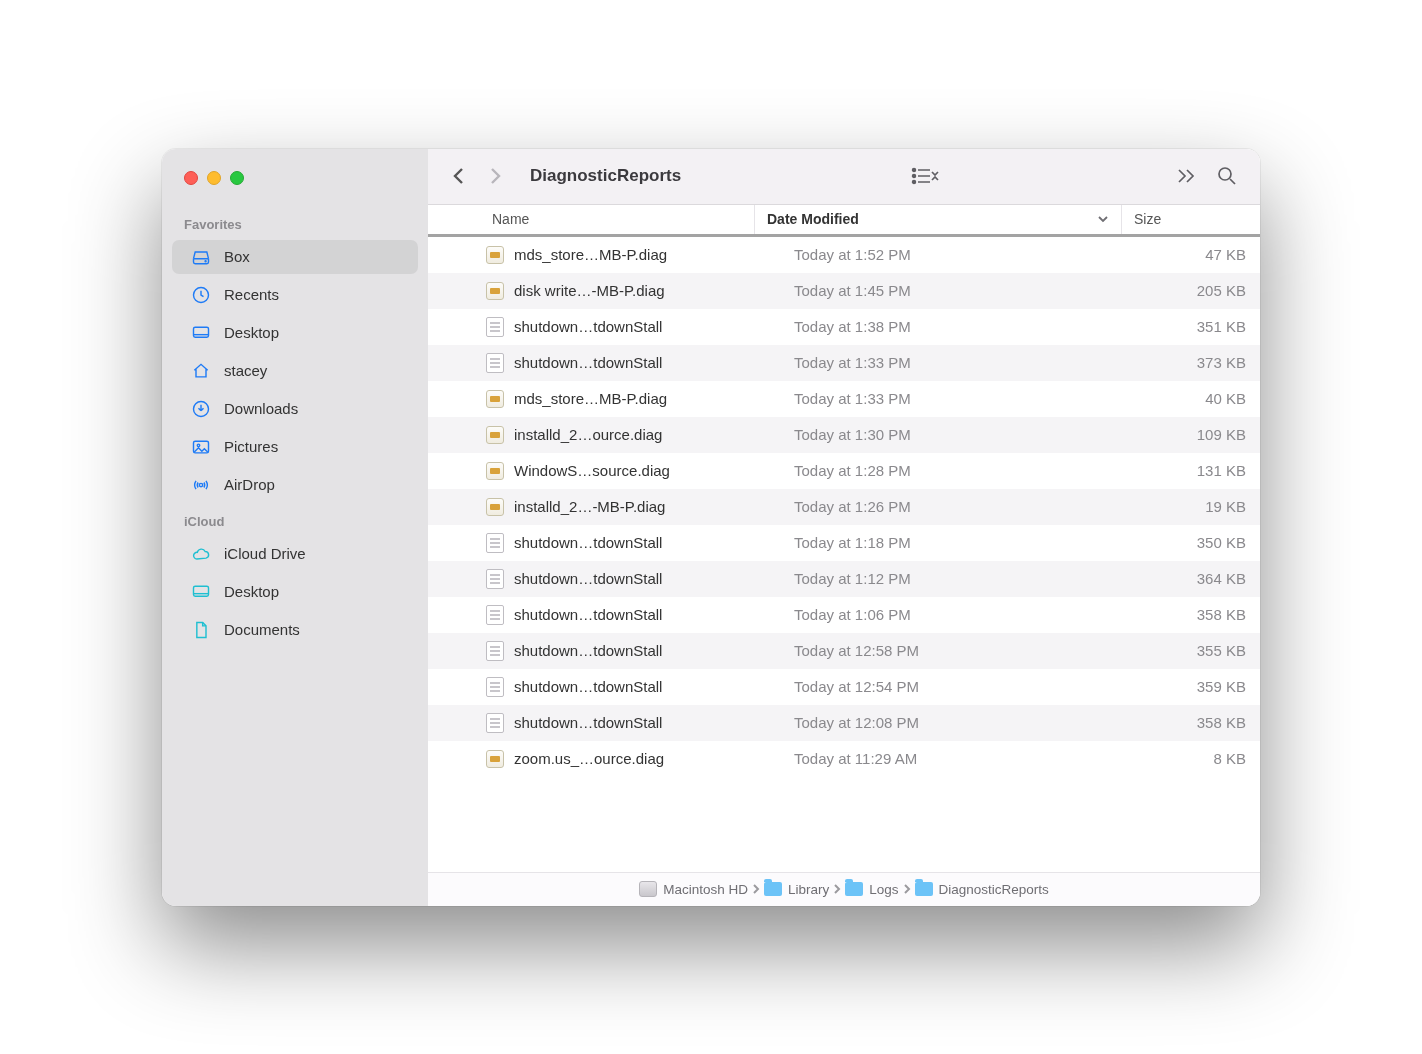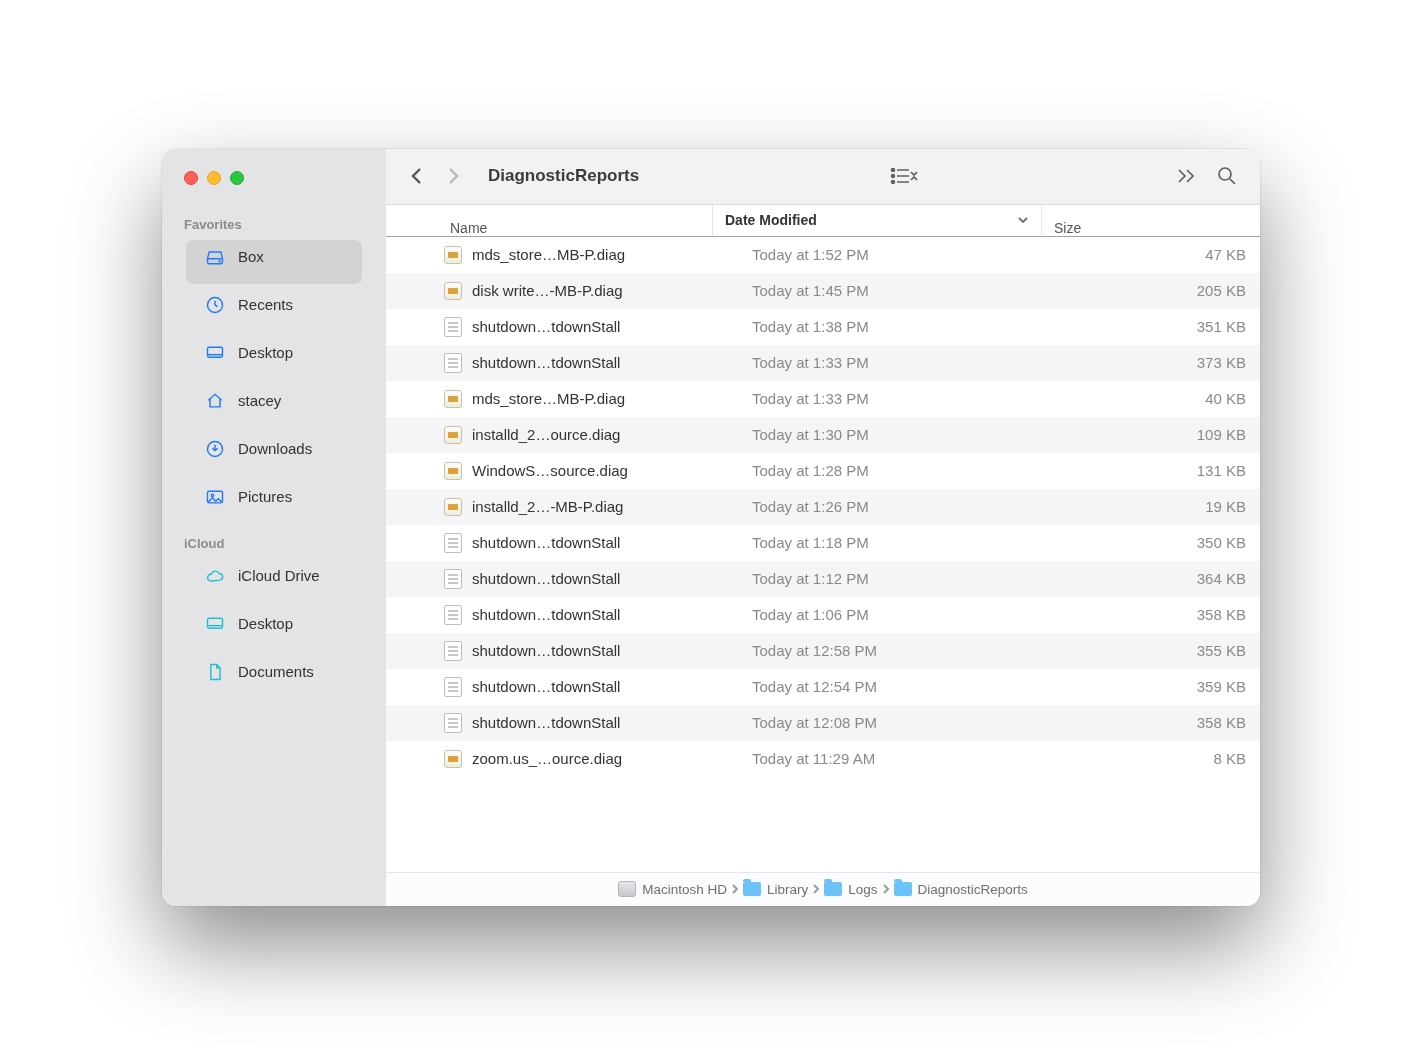--- a/index.html
+++ b/index.html
@@ -17,21 +17,21 @@
     height: 757px;
     background: #fff;
     border-radius: 14px;
     box-shadow: 0 40px 90px rgba(0,0,0,0.45), 0 0 0 1px rgba(0,0,0,0.06);
     overflow: hidden;
     display: flex;
     flex-direction: row;
   }
   
   .sidebar {
-    width: 224px;
+    width: 266px;
     background: #e4e3e5;
     padding-top: 22px;
     display: flex;
     flex-direction: column;
     overflow: hidden;
   }
   .traffic-lights {
     display: flex;
     gap: 9px;
     padding-left: 22px;
@@ -47,22 +47,22 @@
   .sb-section-label {
     font-size: 13px;
     font-weight: 600;
     color: #8b8a8e;
     padding: 10px 22px 6px 22px;
   }
   .sb-item {
     display: flex;
     align-items: center;
     gap: 12px;
-    padding: 6px 10px 16px 18px;
-    margin: 2px 24px;
+    padding: 6px 10px 6px 18px;
+    margin: 2px 10px;
     border-radius: 7px;
     font-size: 15px;
     color: #333;
     cursor: default;
   }
   .sb-item.sel { background: rgba(0,0,0,0.07); }
   .sb-item .icon { width: 22px; height: 22px; display: flex; align-items: center; justify-content: center; }
   .sb-item svg { width: 20px; height: 20px; stroke: #1e7bf6; fill: none; stroke-width: 1.7; }
   .sb-item .teal svg { stroke: #1fbfd1; }
   
@@ -95,27 +95,27 @@
     margin-left: 14px;
     flex: 0 0 auto;
   }
   .spacer { flex: 1; }
   .tb-btn { display:flex; align-items:center; justify-content:center; padding: 0 6px; }
   .tb-btn svg { stroke: #5f5e63; fill: none; stroke-width: 1.7; }
   
   .col-header {
     display: flex;
     height: 32px;
-    border-bottom: 1px solid #a3a3a3;
+    border-bottom: 3px solid #a3a3a3;
     font-size: 14px;
     color: #555;
-    align-items: flex-end;
+    align-items: center;
   }
   .col-name { width: 326px; padding-left: 64px; }
-  .col-date { width: 330px; padding-left: 12px; font-weight: 600; color: #333; border-left:1px solid #e6e4e8; border-right:1px solid #e6e4e8; height:100%; display:flex; align-items:center; position:relative;}
+  .col-date { width: 368px; padding-left: 12px; font-weight: 600; color: #333; border-left:1px solid #e6e4e8; border-right:1px solid #e6e4e8; height:100%; display:flex; align-items:center; position:relative;}
   .col-date .chev { position:absolute; right:12px; }
   .col-size { flex:1; padding-left: 12px; }
   
   .rows { flex:1; overflow:hidden; }
   .row {
     display: flex;
     align-items: center;
     height: 36px;
     font-size: 15px;
   }
@@ -225,20 +225,29 @@
     </div>
     <div class="sb-item">
       <span class="icon">
           <svg viewBox="0 0 24 24">
             <rect x="3" y="5" width="18" height="14" rx="2"></rect>
             <circle cx="9" cy="10" r="1.5"></circle>
             <path d="M4 18l5-5 4 4 3-3 4 4"></path>
           </svg>
         </span>
       <span>Pictures</span>
+    </div>
+    <div class="sb-item">
+      <span class="icon">
+          <svg viewBox="0 0 24 24">
+            <circle cx="12" cy="12" r="2"></circle>
+            <path d="M6 17a9 9 0 0 1 0-10M18 7a9 9 0 0 1 0 10M8.5 15a5.5 5.5 0 0 1 0-6M15.5 9a5.5 5.5 0 0 1 0 6"></path>
+          </svg>
+        </span>
+      <span>AirDrop</span>
     </div>
 
     <div class="sb-section-label">iCloud</div>
 
     <div class="sb-item">
       <span class="icon teal">
           <svg viewBox="0 0 24 24">
             <path d="M7 18a4 4 0 1 1 .6-7.97A5 5 0 0 1 17 9a4 4 0 0 1 1 7.9z"></path>
           </svg>
         </span>

